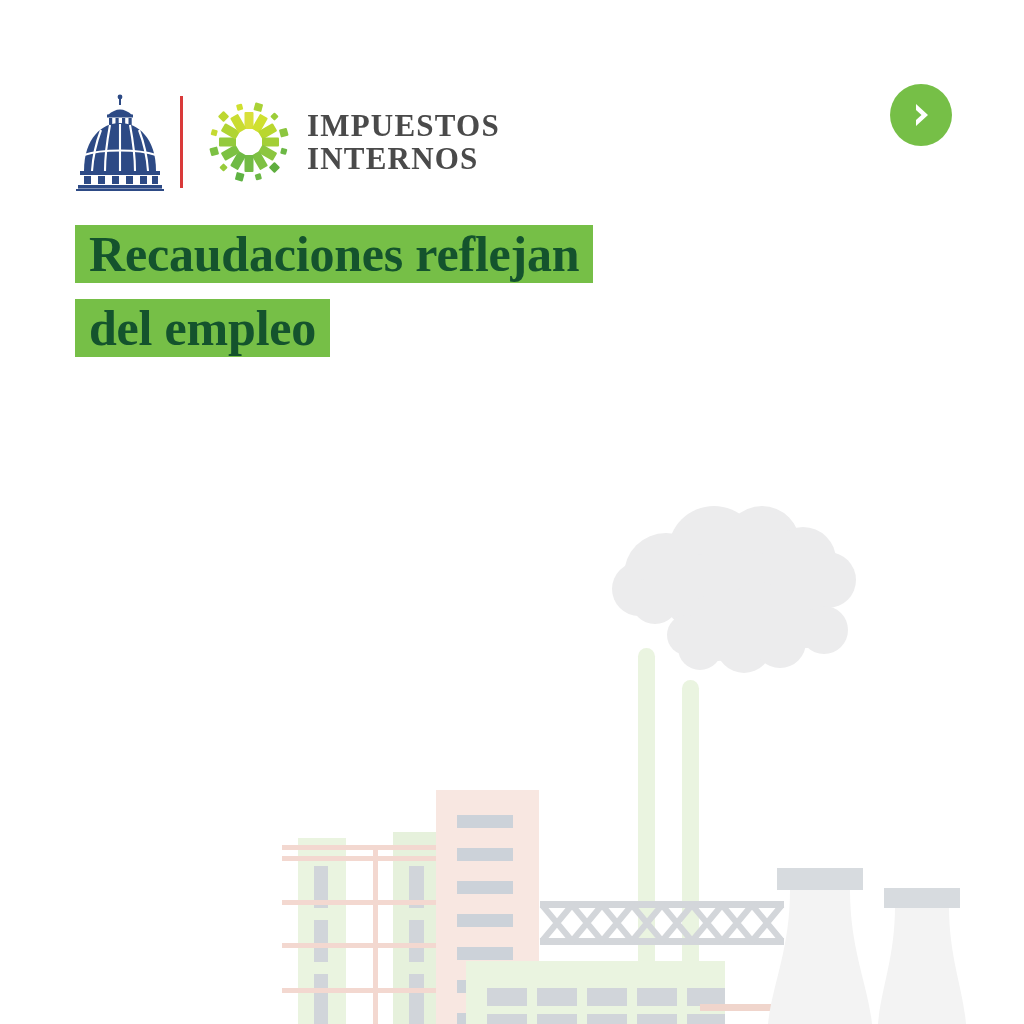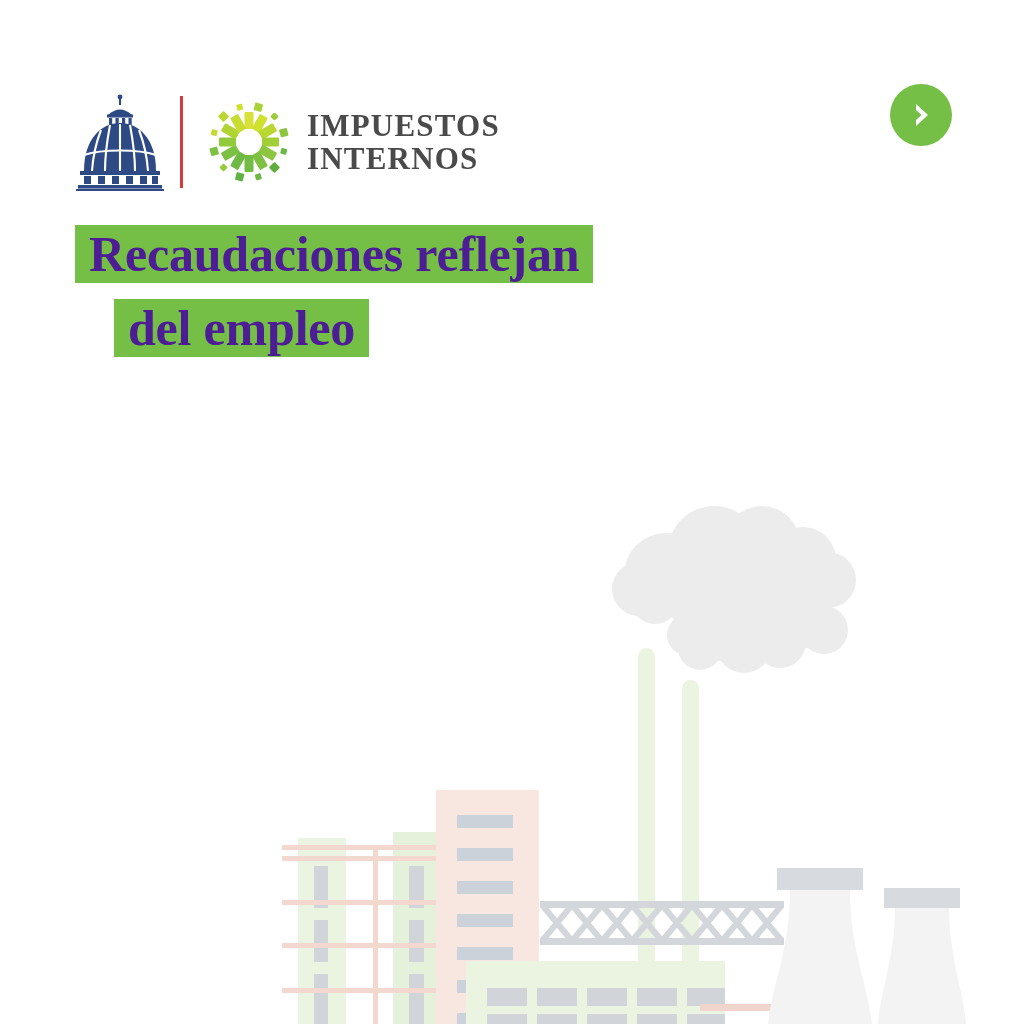--- a/index.html
+++ b/index.html
@@ -28,28 +28,28 @@
   .brandtext span{display:block;white-space:nowrap;}
 
   .next-btn{position:absolute;right:72px;top:84px;width:62px;height:62px;border-radius:50%;
     background:#76bf47;display:flex;align-items:center;justify-content:center;cursor:pointer;}
   .next-btn svg{display:block;}
 
   
   .headline{position:absolute;left:75px;top:225px;z-index:6;display:flex;flex-direction:column;
     align-items:flex-start;}
   .hl-line{
-    background:#76bf47;color:#4c1d95;
+    background:#76bf47;color:#14532d;
     font-family:"Liberation Serif", serif;font-weight:bold;
     font-size:50px;line-height:58px;height:58px;
     padding:0 14px;margin-bottom:16px;white-space:nowrap;
     letter-spacing:-0.2px;
     display:block;
   }
-  .hl-line:last-child{margin-bottom:0;margin-left:39px;}
+  .hl-line:last-child{margin-bottom:0;}
 </style>
 </head>
 <body>
 
 <div id="stage">
 
   <svg id="illustration" viewBox="0 0 1024 1024" width="1024" height="1024" xmlns="http://www.w3.org/2000/svg">
 
     <g fill="#ececed">
       <circle cx="666" cy="575" r="42"></circle>

